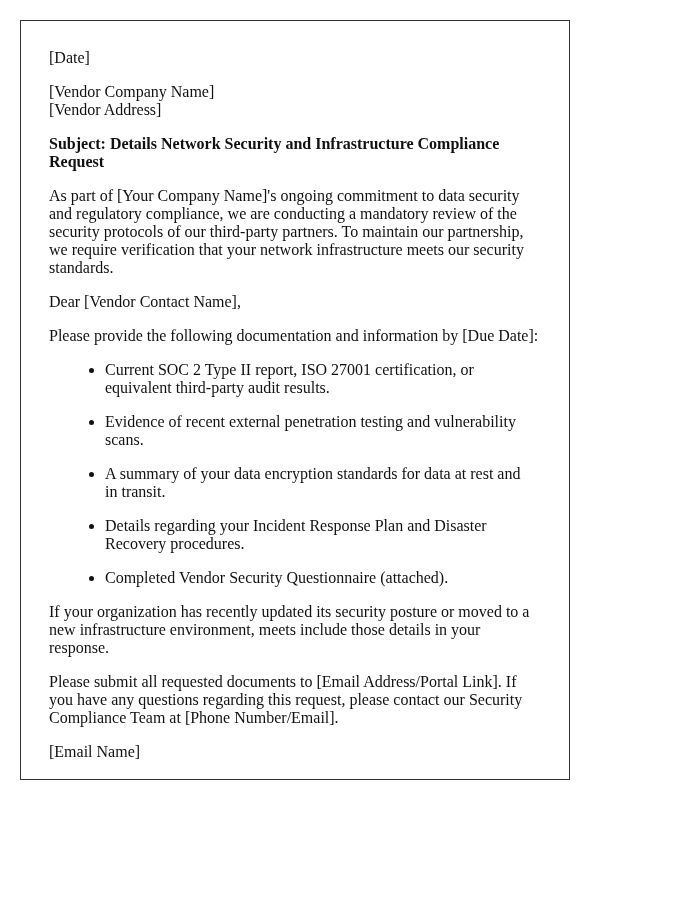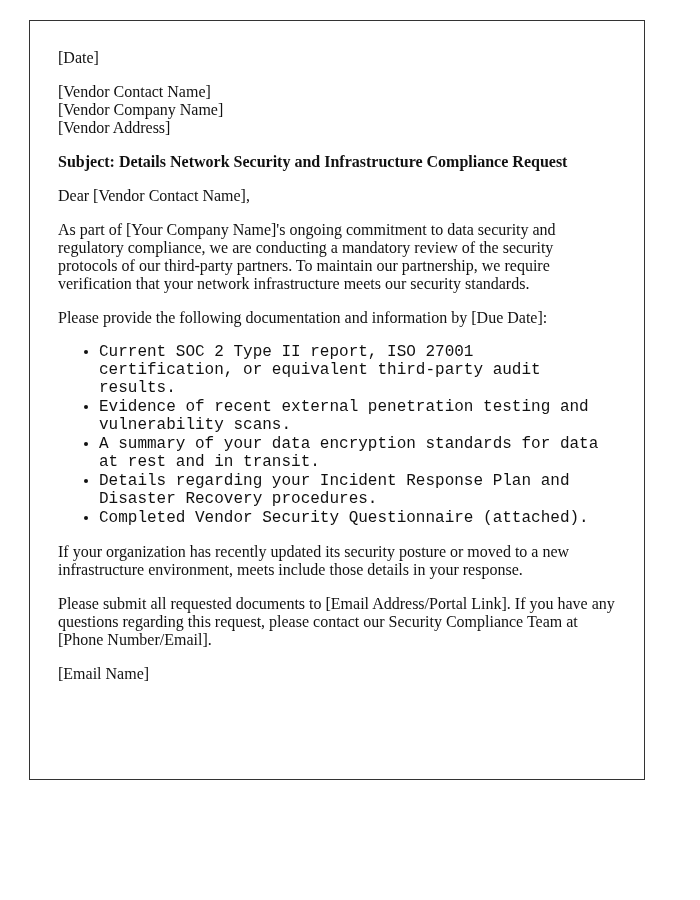--- a/index.html
+++ b/index.html
@@ -11,64 +11,62 @@
       width: 700px;
       height: 900px;
       position: relative;
       font-family: "Liberation Serif", "DejaVu Serif", serif;
       font-size: 16px;
       line-height: 18px;
       color: #111111;
     }
     .letter {
       position: absolute;
-      left: 29px;
+      left: 20px;
       top: 20px;
-      width: 616px;
+      width: 550px;
       height: 760px;
       border: 1px solid #333333;
       box-sizing: border-box;
       padding: 28px 28px 0 28px;
     }
     .letter p {
       margin: 0 0 16px 0;
     }
     .block-line {
       display: block;
     }
     .subject {
       font-weight: bold;
     }
     ul.req-list {
       margin: 0 0 16px 0;
       padding-left: 40px;
     }
     ul.req-list li {
-      margin: 1px;
-      font-family: Liberation Mono, monospace;
+      margin: 16px;
     }
   </style>
 </head>
 <body>
 
 <div class="letter">
 
   <p>[Date]</p>
 
   <p>
-    <span class="block-line">[Vendor Contact Name]</span>
     <span class="block-line">[Vendor Company Name]</span>
     <span class="block-line">[Vendor Address]</span>
   </p>
 
   <p class="subject">Subject: Details Network Security and Infrastructure Compliance Request</p>
 
+  <p>As part of [Your Company Name]'s ongoing commitment to data security and regulatory compliance, we are conducting a mandatory review of the security protocols of our third-party partners. To maintain our partnership, we require verification that your network infrastructure meets our security standards.</p>
+
   <p>Dear [Vendor Contact Name],</p>
-
-  <p>As part of [Your Company Name]'s ongoing commitment to data security and regulatory compliance, we are conducting a mandatory review of the security protocols of our third-party partners. To maintain our partnership, we require verification that your network infrastructure meets our security standards.</p>
 
   <p>Please provide the following documentation and information by [Due Date]:</p>
 
   <ul class="req-list">
     <li>Current SOC 2 Type II report, ISO 27001 certification, or equivalent third-party audit results.</li>
     <li>Evidence of recent external penetration testing and vulnerability scans.</li>
     <li>A summary of your data encryption standards for data at rest and in transit.</li>
     <li>Details regarding your Incident Response Plan and Disaster Recovery procedures.</li>
     <li>Completed Vendor Security Questionnaire (attached).</li>
   </ul>

